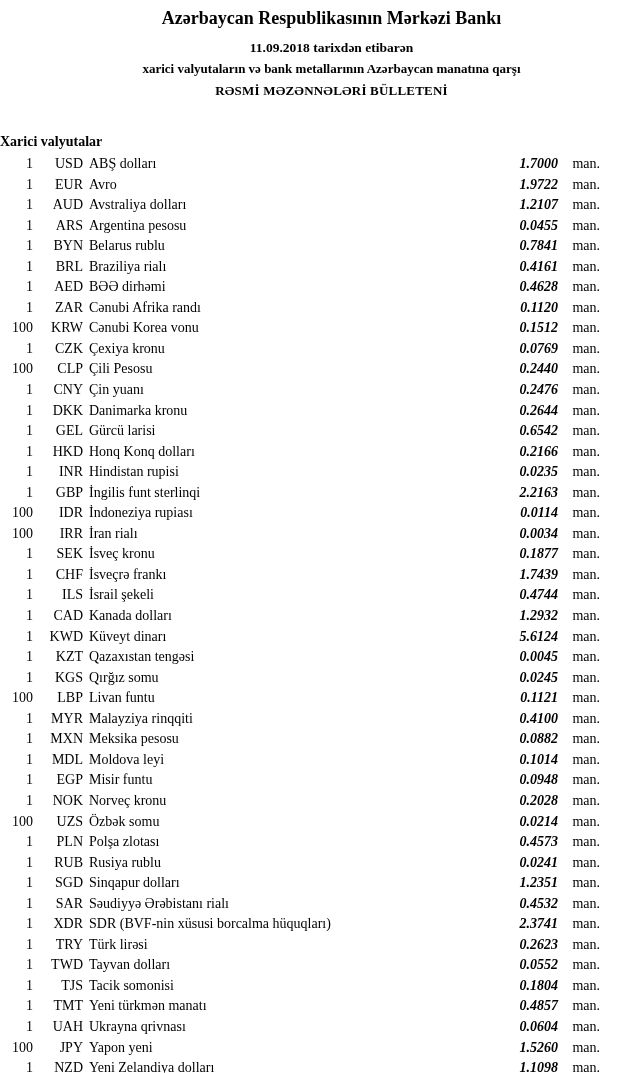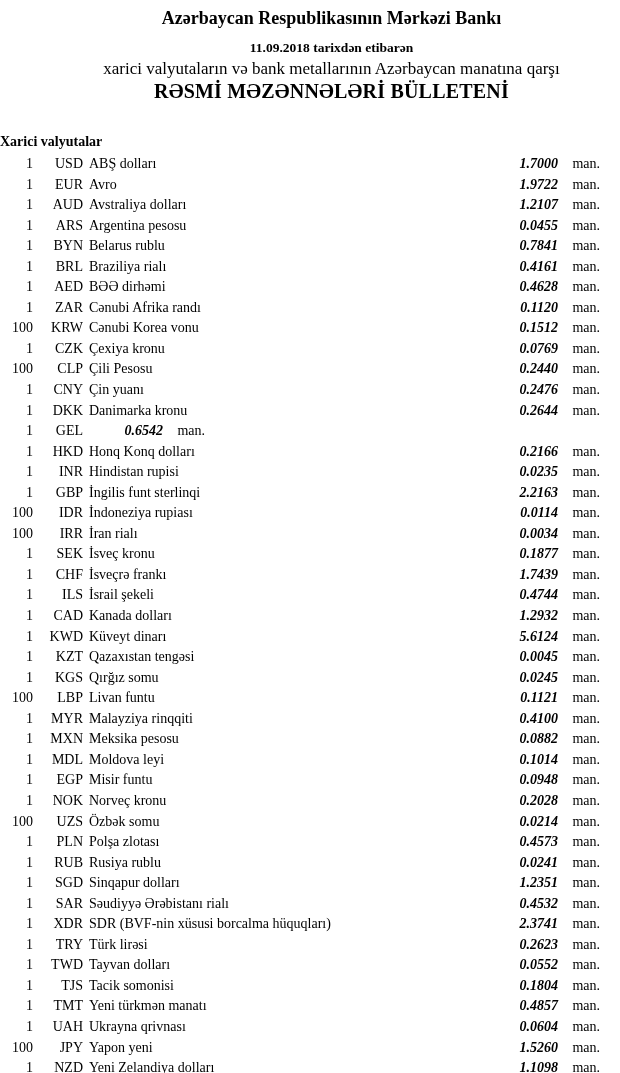--- a/index.html
+++ b/index.html
@@ -29,27 +29,27 @@
     font-weight: bold;
     line-height: 22px;
   }
   .doc-date {
     font-size: 13.5px;
     font-weight: bold;
     margin-top: 10px;
     line-height: 17px;
   }
   .doc-subtitle {
-    font-size: 17px;
-    font-weight: normal;
+    font-size: 13px;
+    font-weight: bold;
     margin-top: 4px;
     line-height: 17px;
   }
   .doc-bulletin {
-    font-size: 20px;
+    font-size: 13px;
     font-weight: bold;
     margin-top: 5px;
     line-height: 18px;
     letter-spacing: 0.2px;
   }
   .section-title {
     font-size: 14px;
     font-weight: bold;
     margin-top: 33px;
     line-height: 17px;
@@ -210,20 +210,21 @@
       <span class="qty">1</span>
       <span class="code">DKK</span>
       <span class="name">Danimarka kronu</span>
       <span class="rate">0.2644</span>
       <span class="unit">man.</span>
     </div>
 
     <div class="row">
       <span class="qty">1</span>
       <span class="code">GEL</span>
+      <span class="name">Gürcü larisi</span>
       <span class="rate">0.6542</span>
       <span class="unit">man.</span>
     </div>
 
     <div class="row">
       <span class="qty">1</span>
       <span class="code">HKD</span>
       <span class="name">Honq Konq dolları</span>
       <span class="rate">0.2166</span>
       <span class="unit">man.</span>

